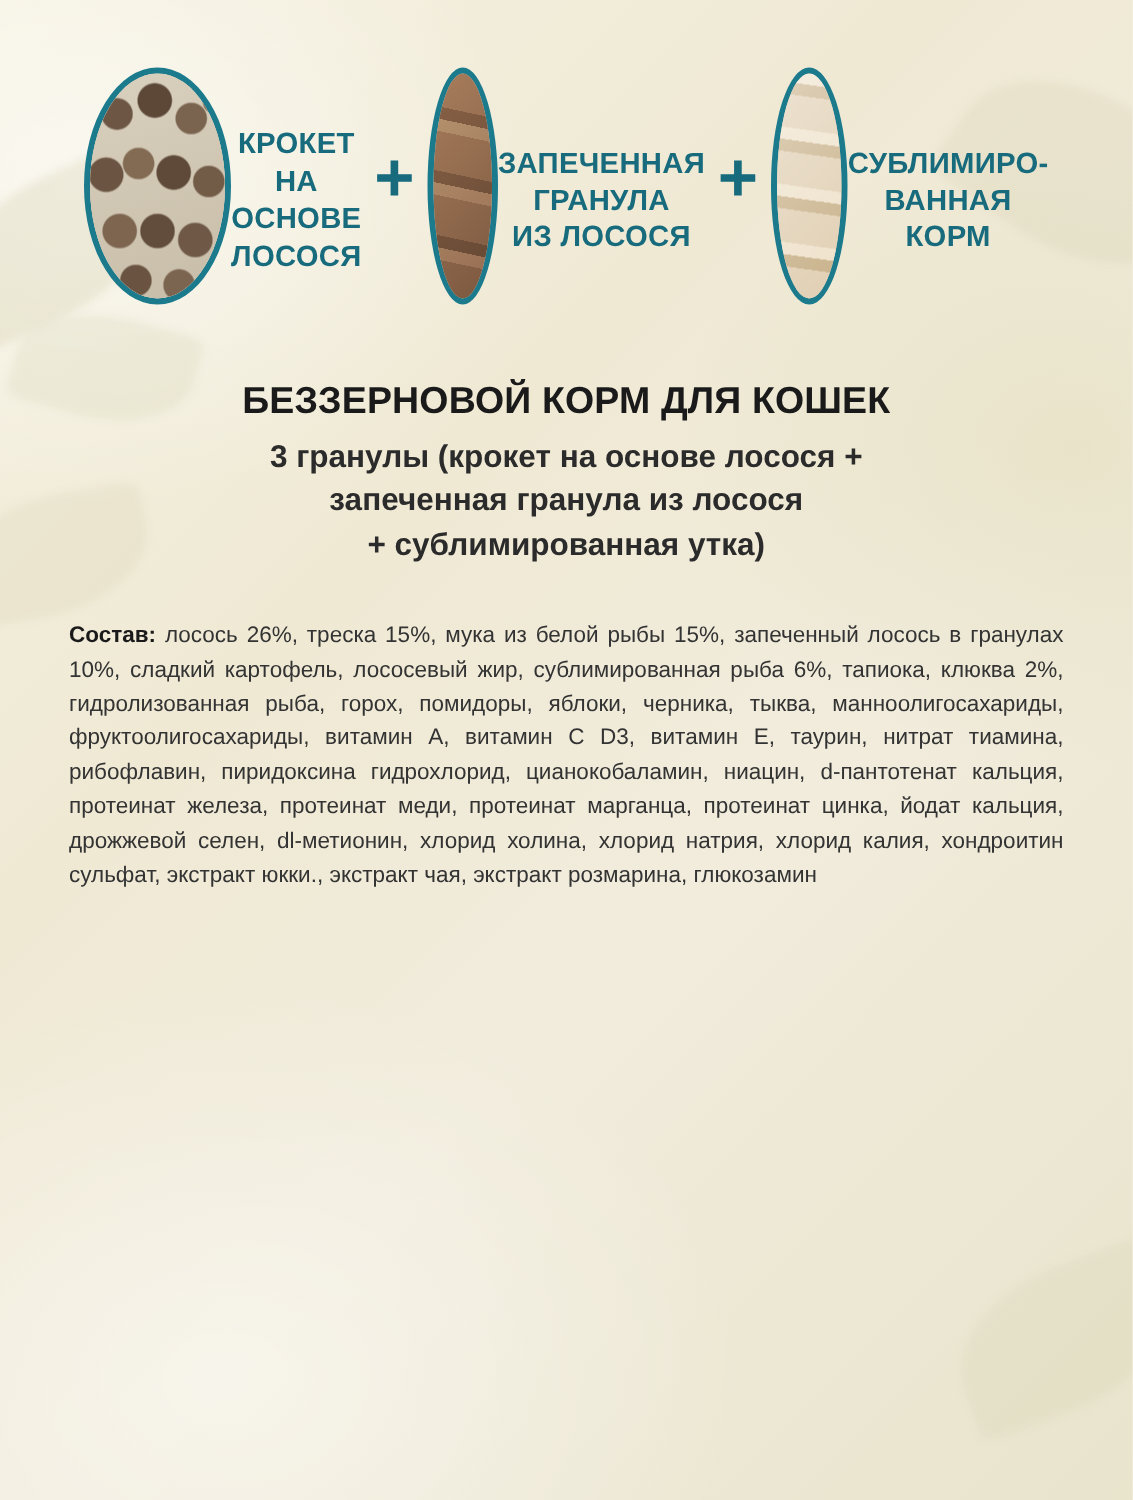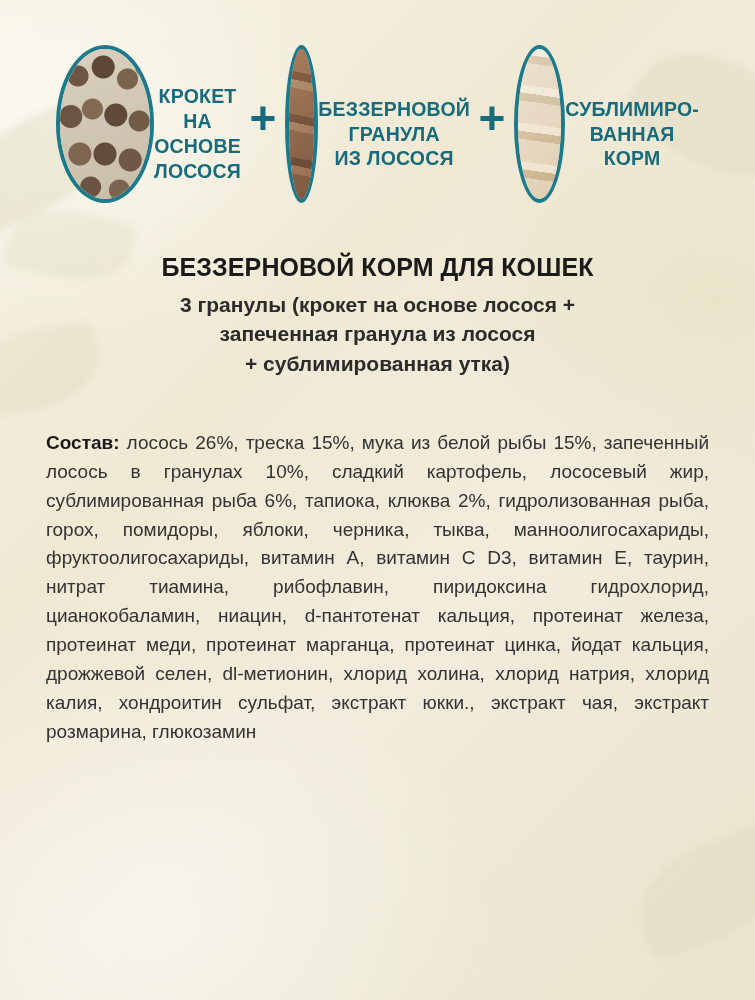--- a/index.html
+++ b/index.html
@@ -148,23 +148,23 @@
   }
   .title-block .t2 {
     margin-top: 6px;
     color: #2b2b2b;
     font-size: 21px;
     line-height: 1.42;
   }
 
   
   .composition {
-    margin: 50px 46px 0 46px;
+    margin: 34px 46px 0 46px;
     color: #333333;
-    font-size: 19px;
+    font-size: 15px;
     line-height: 1.52;
     text-align: justify;
     text-justify: inter-word;
   }
   .composition .lead {
     font-weight: bold;
     color: #1a1a1a;
   }
 </style>
 </head>
@@ -188,21 +188,21 @@
 НА ОСНОВЕ
 ЛОСОСЯ</div>
     </div>
 
     <div class="plus">+</div>
 
     <div class="kibble-col">
       <div class="circle">
         <div class="fill cubes"></div>
       </div>
-      <div class="caption" style="white-space: pre-line;">БЕЗЗЕРНОВОЙ
+      <div class="caption" style="white-space: pre-line;">ЗАПЕЧЕННАЯ
 ГРАНУЛА
 ИЗ ЛОСОСЯ</div>
     </div>
 
     <div class="plus">+</div>
 
     <div class="kibble-col">
       <div class="circle">
         <div class="fill freeze"></div>
       </div>

